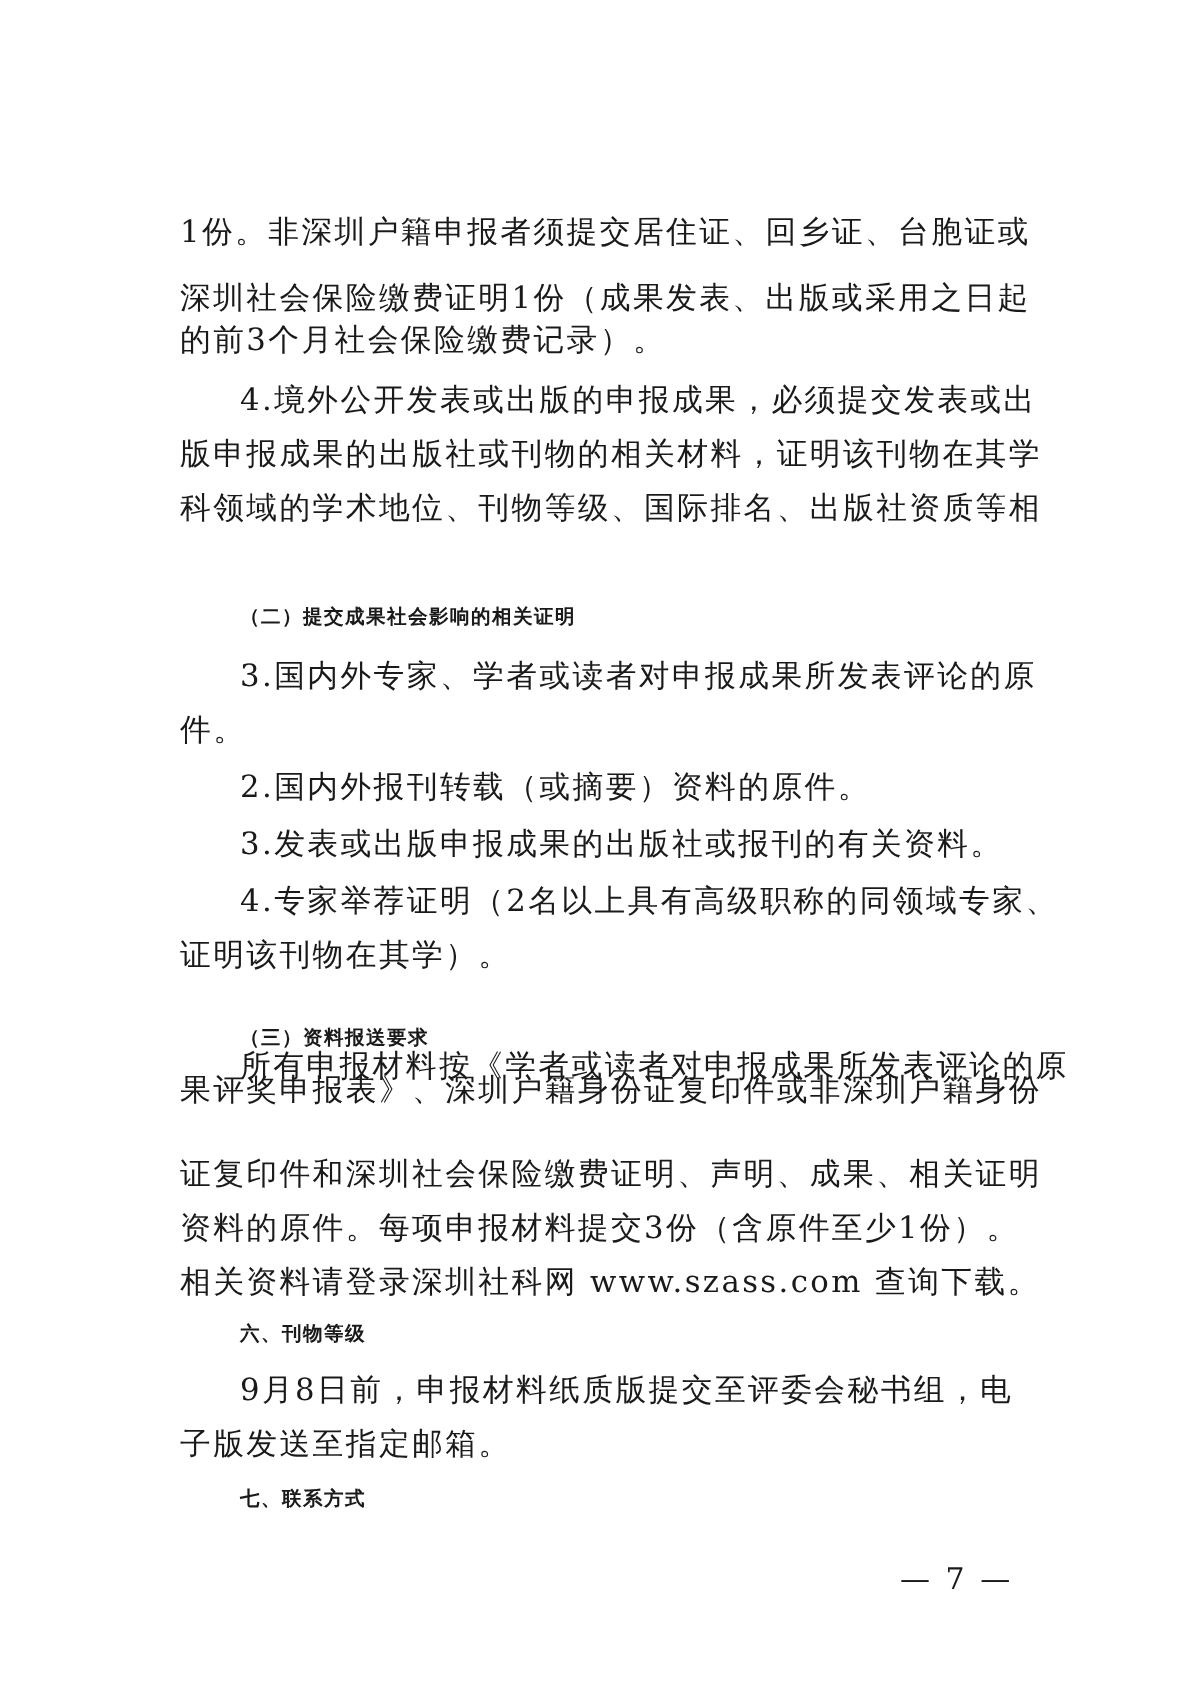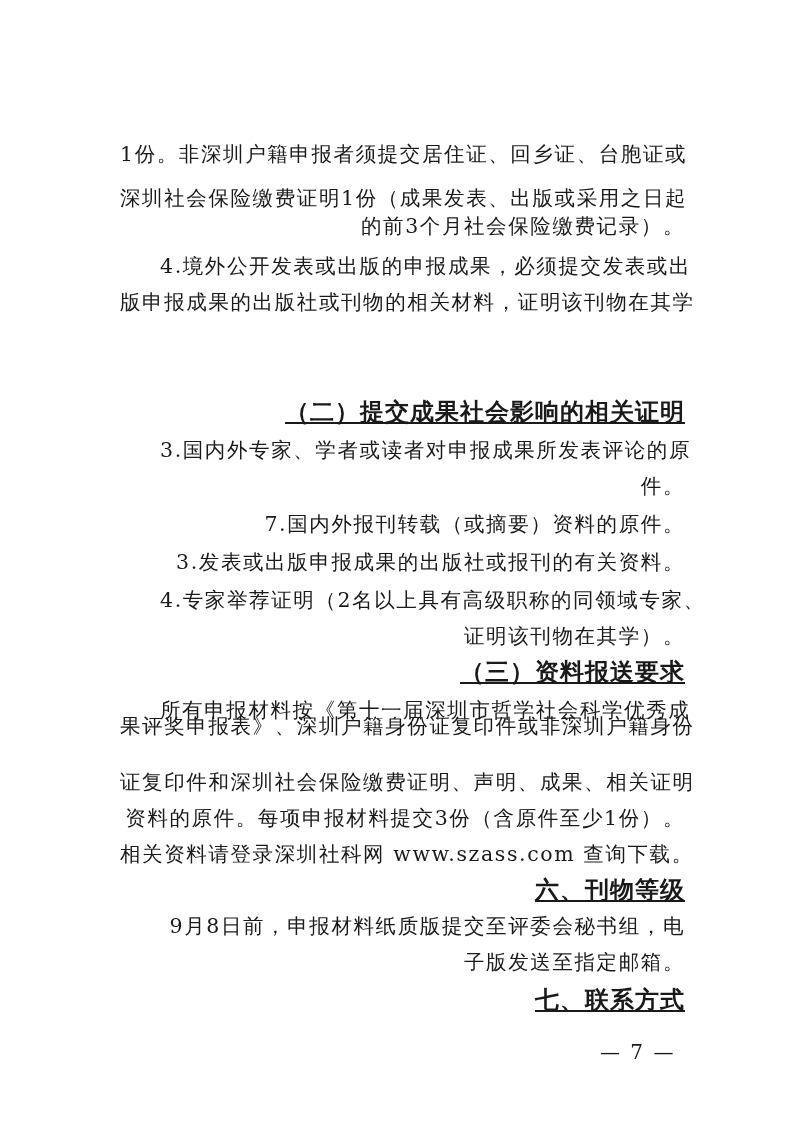--- a/index.html
+++ b/index.html
@@ -1,49 +1,50 @@
 <!DOCTYPE html>
 <html><head>
 <meta charset="utf-8">
 <style>
   html, body { margin: 0; padding: 0; }
   body {
     width: 794px; height: 1122px; background: #ffffff; position: relative; overflow: hidden;
     font-family: "DejaVu Serif", "Liberation Serif", serif; color: #1a1a1a;
   }
-  .page { position: absolute; left: 0; top: 0; width: 794px; height: 1122px; text-align: right; }
+  .page { position: absolute; left: 0; top: 0; width: 794px; height: 1122px; }
   .line {
     position: absolute; left: 120px; width: 565px; font-size: 20.5px; line-height: 24px;
     white-space: nowrap; letter-spacing: 1.6px;
   }
   .indent { left: 160px; width: 525px; }
-  .bold { font-family: "DejaVu Sans", "Liberation Sans", sans-serif; font-weight: bold; font-size: 24px; letter-spacing: 1px; text-decoration: underline; }
+  .bold { font-family: "DejaVu Sans", "Liberation Sans", sans-serif; font-weight: bold; font-size: 13px; letter-spacing: 1px; }
   .pagenum {
     position: absolute; left: 600px; top: 1040px; font-size: 20px; line-height: 24px;
     white-space: nowrap; letter-spacing: 2px;
   }
 </style>
 </head>
 <body>
 
 <div class="page">
   <div class="line" style="top:142px">1份。非深圳户籍申报者须提交居住证、回乡证、台胞证或</div>
   <div class="line" style="top:186px">深圳社会保险缴费证明1份（成果发表、出版或采用之日起</div>
   <div class="line" style="top:214px">的前3个月社会保险缴费记录）。</div>
   <div class="line indent" style="top:254px">4.境外公开发表或出版的申报成果，必须提交发表或出</div>
   <div class="line" style="top:290px">版申报成果的出版社或刊物的相关材料，证明该刊物在其学</div>
+  <div class="line" style="top:326px">科领域的学术地位、刊物等级、国际排名、出版社资质等相</div>
   <div class="line indent bold" style="top:400px">（二）提交成果社会影响的相关证明</div>
   <div class="line indent" style="top:438px">3.国内外专家、学者或读者对申报成果所发表评论的原</div>
   <div class="line" style="top:474px">件。</div>
-  <div class="line indent" style="top:512px">7.国内外报刊转载（或摘要）资料的原件。</div>
+  <div class="line indent" style="top:512px">2.国内外报刊转载（或摘要）资料的原件。</div>
   <div class="line indent" style="top:550px">3.发表或出版申报成果的出版社或报刊的有关资料。</div>
   <div class="line indent" style="top:588px">4.专家举荐证明（2名以上具有高级职称的同领域专家、</div>
   <div class="line" style="top:624px">证明该刊物在其学）。</div>
-  <div class="line indent bold" style="top:660px">（三）资料报送要求</div>
-  <div class="line indent" style="top:698px">所有申报材料按《第十一届深圳市哲学社会科学优秀成</div>
+  <div class="line indent bold" style="top:681px">（三）资料报送要求</div>
+  <div class="line indent" style="top:698px">所有申报材料按《学者或读者对申报成果所发表评论的原</div>
   <div class="line" style="top:714px">果评奖申报表》、深圳户籍身份证复印件或非深圳户籍身份</div>
   <div class="line" style="top:770px">证复印件和深圳社会保险缴费证明、声明、成果、相关证明</div>
   <div class="line" style="top:806px">资料的原件。每项申报材料提交3份（含原件至少1份）。</div>
   <div class="line" style="top:842px">相关资料请登录深圳社科网 www.szass.com 查询下载。</div>
   <div class="line indent bold" style="top:878px">六、刊物等级</div>
   <div class="line indent" style="top:914px">9月8日前，申报材料纸质版提交至评委会秘书组，电</div>
   <div class="line" style="top:950px">子版发送至指定邮箱。</div>
   <div class="line indent bold" style="top:988px">七、联系方式</div>
   <div class="pagenum">— 7 —</div>
 </div>

